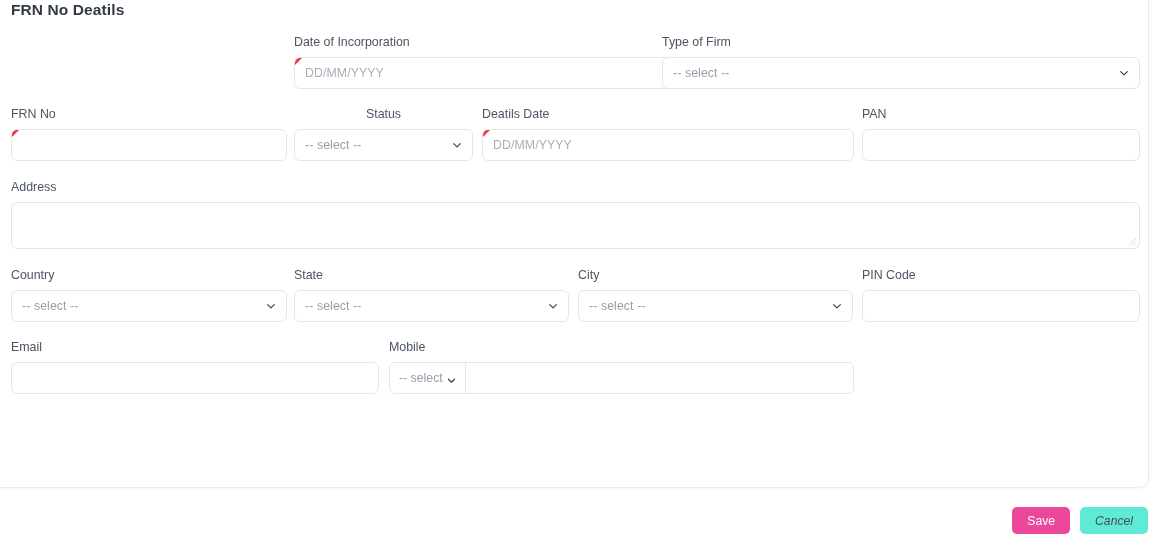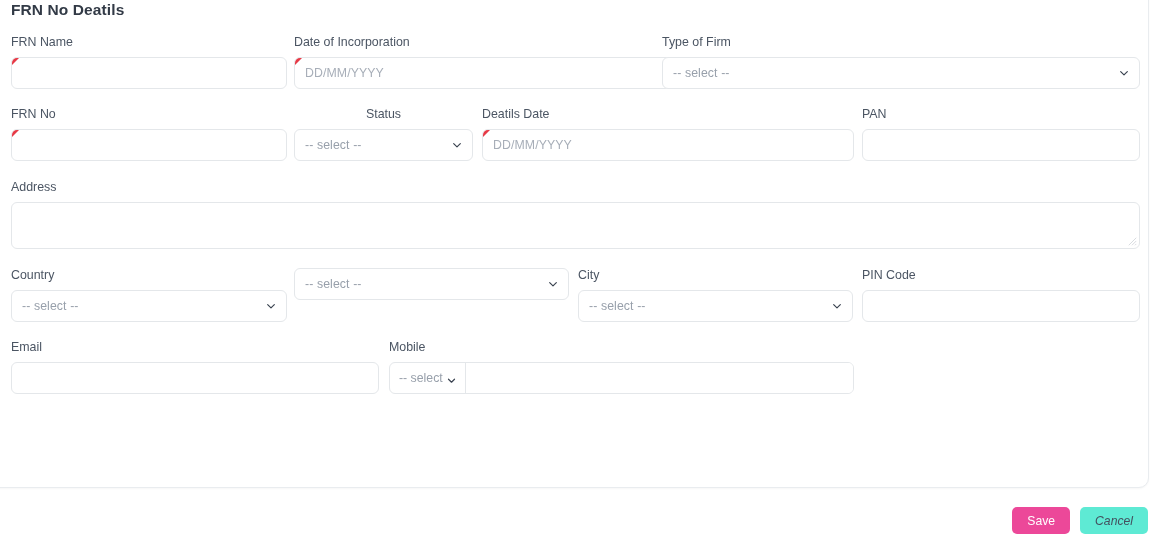--- a/index.html
+++ b/index.html
@@ -178,27 +178,20 @@
 </head>
 <body>
 
 <div id="page">
 
   <div class="card">
     <div class="card-inner">
 
       <div class="card-title">FRN No Deatils</div>
 
-      <div class="field" style="left:10px; top:34px; width:276px;">
-        <div class="field-label">FRN Name</div>
-        <div class="control">
-          <span class="req-flag"></span>
-          <span class="value"></span>
-        </div>
-      </div>
 
       <div class="field" style="left:293px; top:34px; width:377px;">
         <div class="field-label">Date of Incorporation</div>
         <div class="control">
           <span class="req-flag"></span>
           <span class="value placeholder">DD/MM/YYYY</span>
         </div>
       </div>
 
       <div class="field" style="left:661px; top:34px; width:478px;">
@@ -266,20 +259,21 @@
           <span class="value">-- select --</span>
           <span class="chev">
             <svg width="10" height="10" viewBox="0 0 12 12">
                 <path d="M2 4.3 L6 8.3 L10 4.3" fill="none" stroke="#3b4451" stroke-width="1.4" stroke-linecap="round" stroke-linejoin="round"></path>
               </svg>
           </span>
         </div>
       </div>
 
       <div class="field" style="left:293px; top:267px; width:275px;">
+        <div class="field-label">State</div>
         <div class="control">
           <span class="value">-- select --</span>
           <span class="chev">
             <svg width="10" height="10" viewBox="0 0 12 12">
                 <path d="M2 4.3 L6 8.3 L10 4.3" fill="none" stroke="#3b4451" stroke-width="1.4" stroke-linecap="round" stroke-linejoin="round"></path>
               </svg>
           </span>
         </div>
       </div>
 

